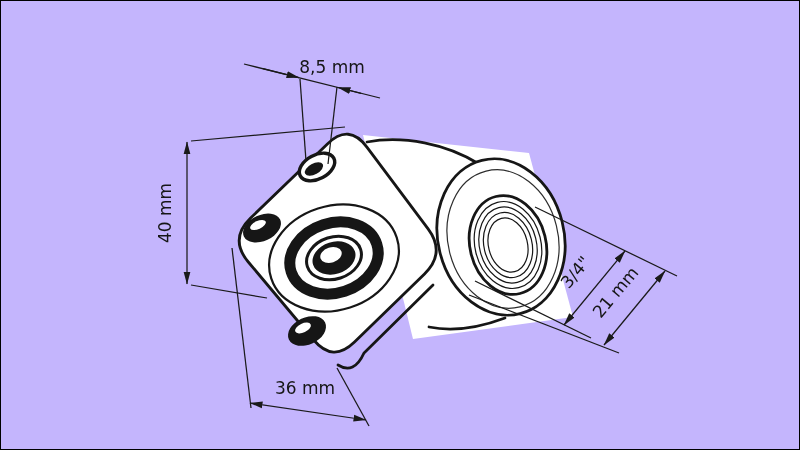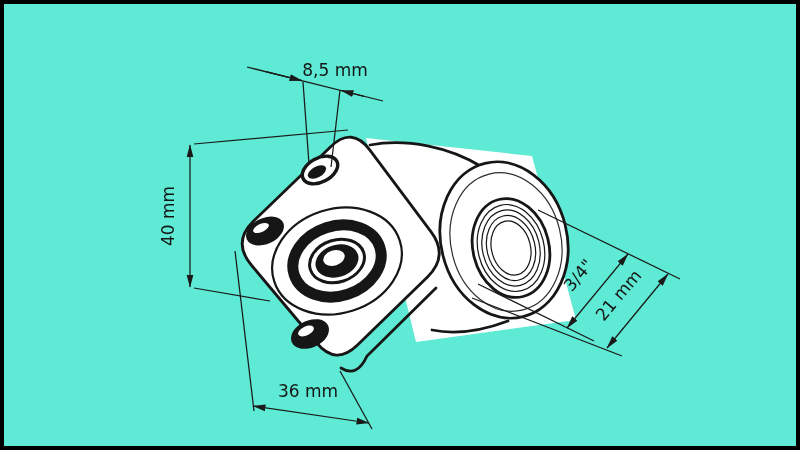--- a/index.html
+++ b/index.html
@@ -1,20 +1,20 @@
 <!DOCTYPE html>
 <html><head>
 <meta charset="utf-8">
 <style>
   html, body { margin: 0; padding: 0; background: #e9e9e9; }
   .stage {
     width: 800px; height: 450px;
     position: relative;
-    background: #5eead4;
-    border: 4px solid #000000;
+    background: #c4b5fd;
+    border: 1px solid #000000;
     box-sizing: border-box;
     overflow: hidden;
     font-family: "DejaVu Sans", "Liberation Sans", sans-serif;
   }
   svg { display: block; }
   .part-stroke   { stroke: #161616; fill: none; stroke-width: 2.8; stroke-linecap: round; }
   .part-thin     { stroke: #161616; fill: none; stroke-width: 1.2; }
   .part-fill     { fill: #ffffff; stroke: none; }
   .dim-line      { stroke: #1a1a1a; fill: none; stroke-width: 1.25; stroke-linecap: butt; }
   .dim-text      { font: 17px "DejaVu Sans", "Liberation Sans", sans-serif; fill: #161616; }

